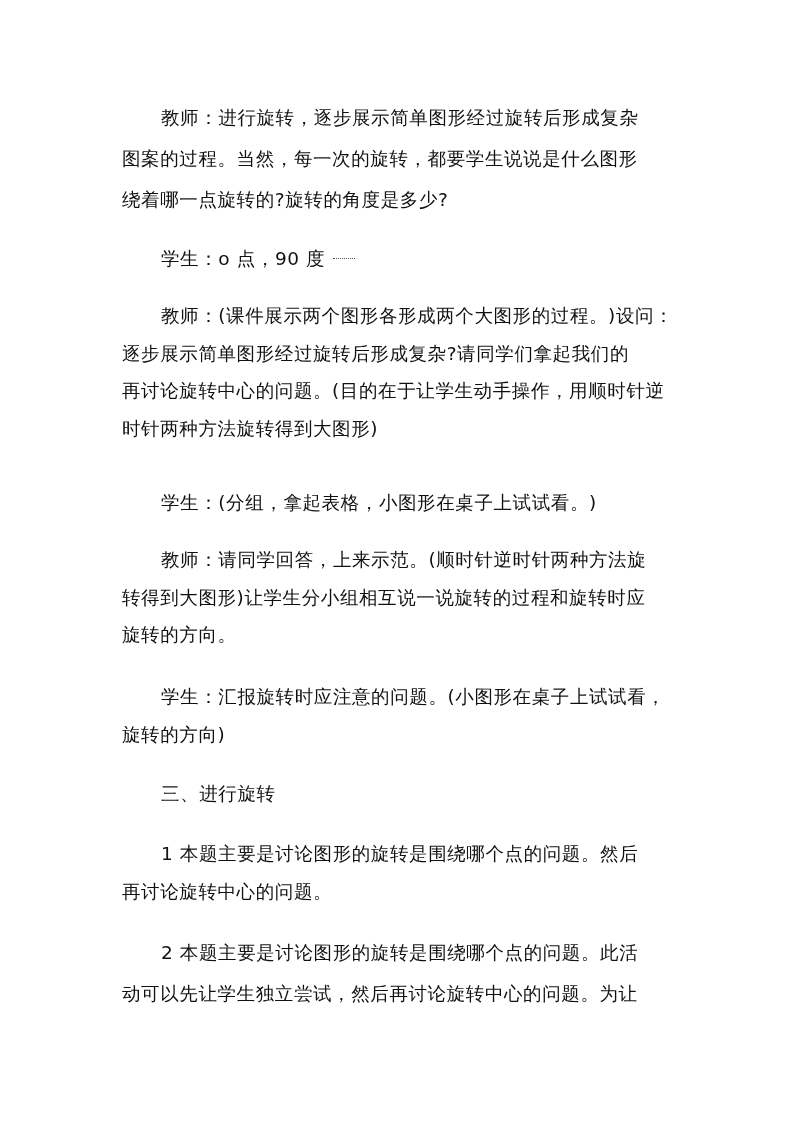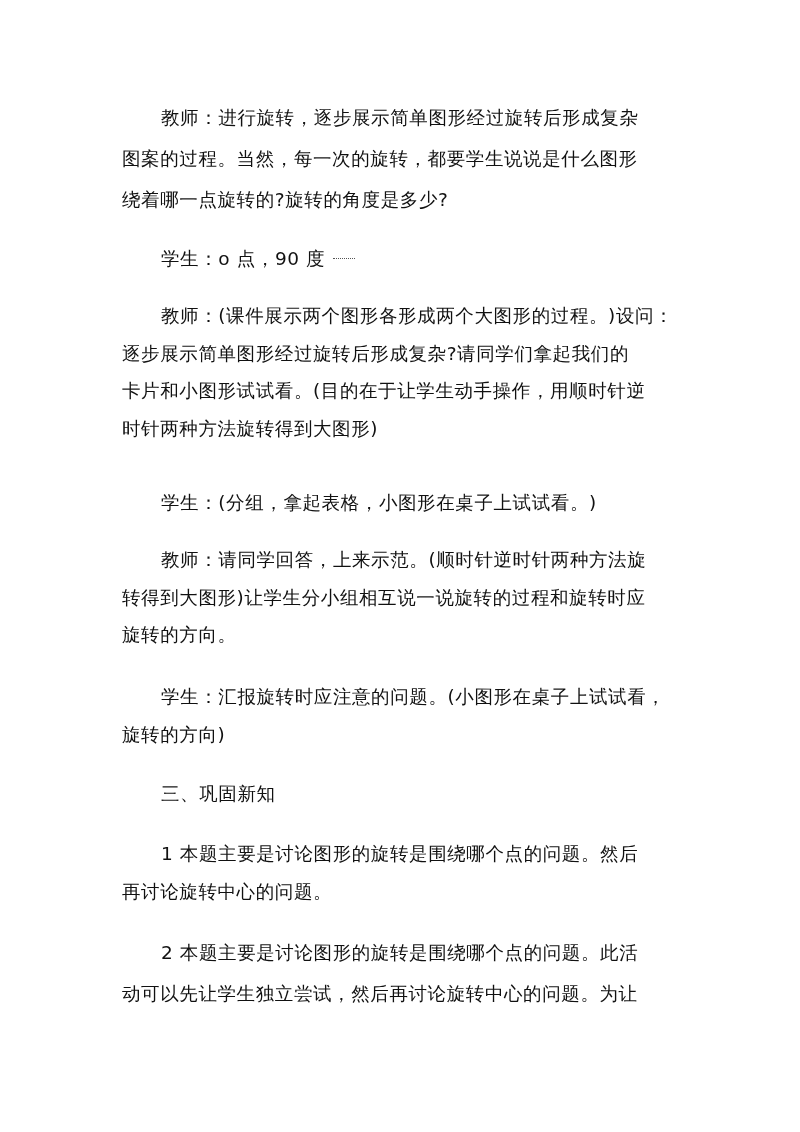--- a/index.html
+++ b/index.html
@@ -59,41 +59,41 @@
 
   <div>
     <div class="line indent" style="top:247px">
       <span>学生：o 点，90 度</span><span class="dots"></span>
     </div>
   </div>
 
   <div>
     <div class="line indent" style="top:304px">教师：(课件展示两个图形各形成两个大图形的过程。)设问：</div>
     <div class="line" style="top:342px">逐步展示简单图形经过旋转后形成复杂?请同学们拿起我们的</div>
-    <div class="line" style="top:379px">卡片和小图形试试看。(目的在于让学生动手操作，用顺时针逆</div>
+    <div class="line" style="top:379px">再讨论旋转中心的问题。(目的在于让学生动手操作，用顺时针逆</div>
     <div class="line" style="top:417px">时针两种方法旋转得到大图形)</div>
   </div>
 
   <div>
     <div class="line indent" style="top:491px">学生：(分组，拿起表格，小图形在桌子上试试看。)</div>
   </div>
 
   <div>
     <div class="line indent" style="top:548px">教师：请同学回答，上来示范。(顺时针逆时针两种方法旋</div>
     <div class="line" style="top:586px">转得到大图形)让学生分小组相互说一说旋转的过程和旋转时应</div>
     <div class="line" style="top:623px">旋转的方向。</div>
   </div>
 
   <div>
     <div class="line indent" style="top:685px">学生：汇报旋转时应注意的问题。(小图形在桌子上试试看，</div>
     <div class="line" style="top:723px">旋转的方向)</div>
   </div>
 
   <div>
-    <div class="line indent" style="top:782px">三、巩固新知</div>
+    <div class="line indent" style="top:782px">三、进行旋转</div>
   </div>
 
   <div>
     <div class="line indent" style="top:842px">1  本题主要是讨论图形的旋转是围绕哪个点的问题。然后</div>
     <div class="line" style="top:880px">再讨论旋转中心的问题。</div>
   </div>
 
   <div>
     <div class="line indent" style="top:941px">2  本题主要是讨论图形的旋转是围绕哪个点的问题。此活</div>
     <div class="line" style="top:982px">动可以先让学生独立尝试，然后再讨论旋转中心的问题。为让</div>

